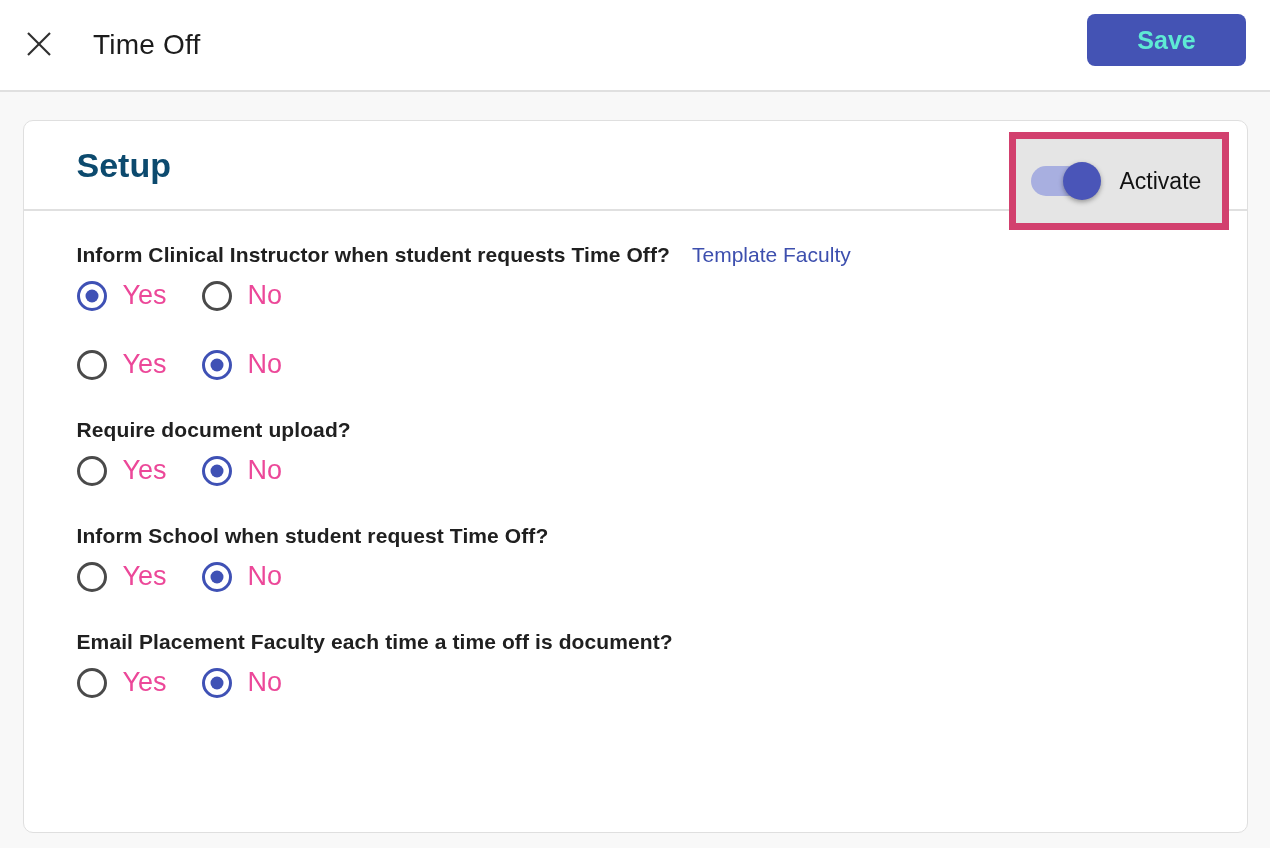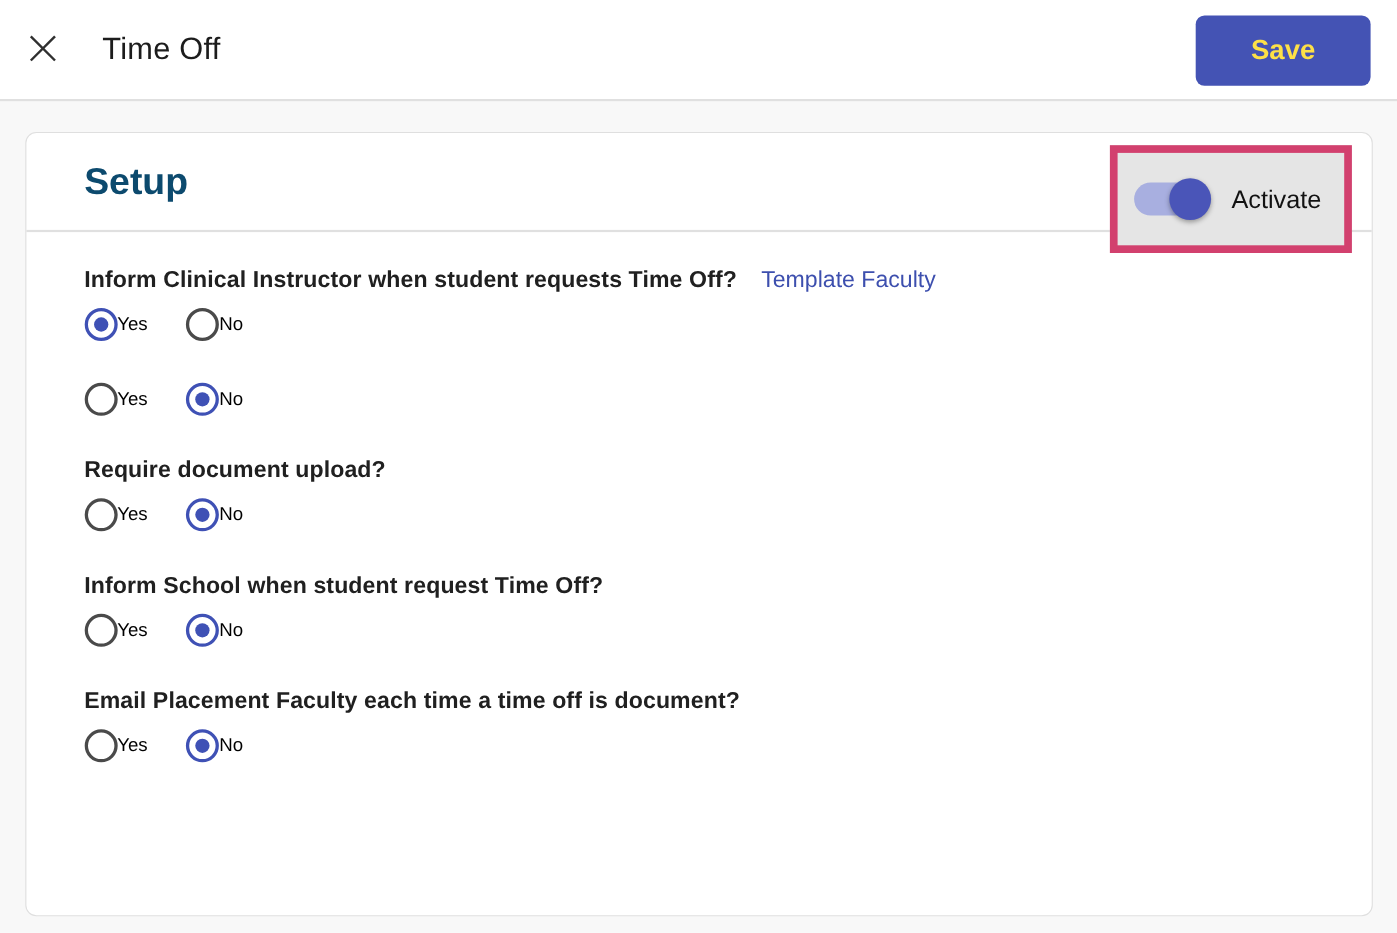--- a/index.html
+++ b/index.html
@@ -42,23 +42,23 @@
     left:93px;top:50%;
     transform:translateY(-50%);
     font-size:28px;
     font-weight:400;
     color:#1c1c1c;
     letter-spacing:.2px;
   }
   .save-btn{
     position:absolute;
     right:24px;top:14px;
-    width:159px;height:64px;
+    width:159px;height:52px;
     background:var(--primary);
-    color:#fde047;
+    color:#5eead4;
     font-family:inherit;
     font-size:25px;
     font-weight:700;
     border:none;
     border-radius:8px;
     cursor:pointer;
   }
   
   .page{
     padding-top:28px;
@@ -170,22 +170,23 @@
   .radio.selected::after{
     content:"";
     position:absolute;
     left:50%;top:50%;
     transform:translate(-50%,-50%);
     width:13px;height:13px;
     border-radius:50%;
     background:var(--radio);
   }
   .opt-label{
-    font-size:17px;
-    color:#000000;
+    margin-left:16px;
+    font-size:27px;
+    color:#ec4899;
   }
 </style>
 </head>
 <body>
 
 <header class="topbar">
   <button class="close-btn">
     <span>
       <svg width="28" height="28" viewBox="0 0 28 28">
         <line x1="3" y1="3" x2="25" y2="25" stroke="#2f2f2f" stroke-width="2.2"></line>

